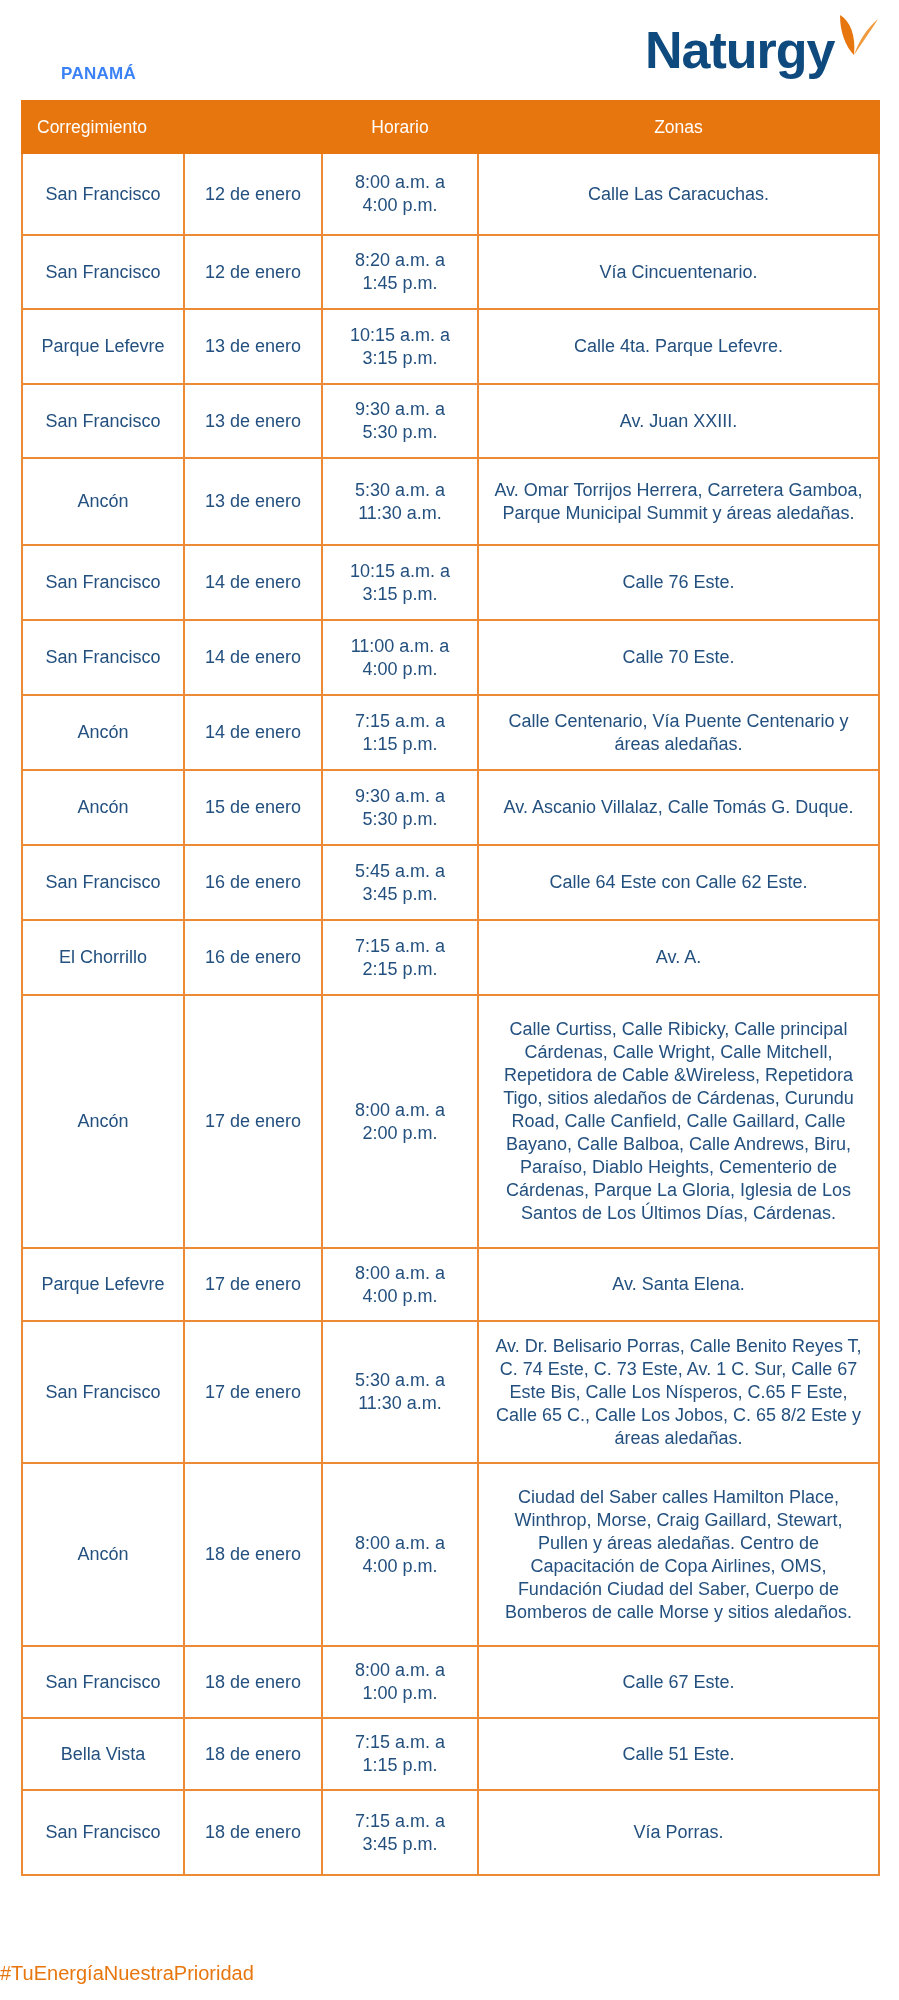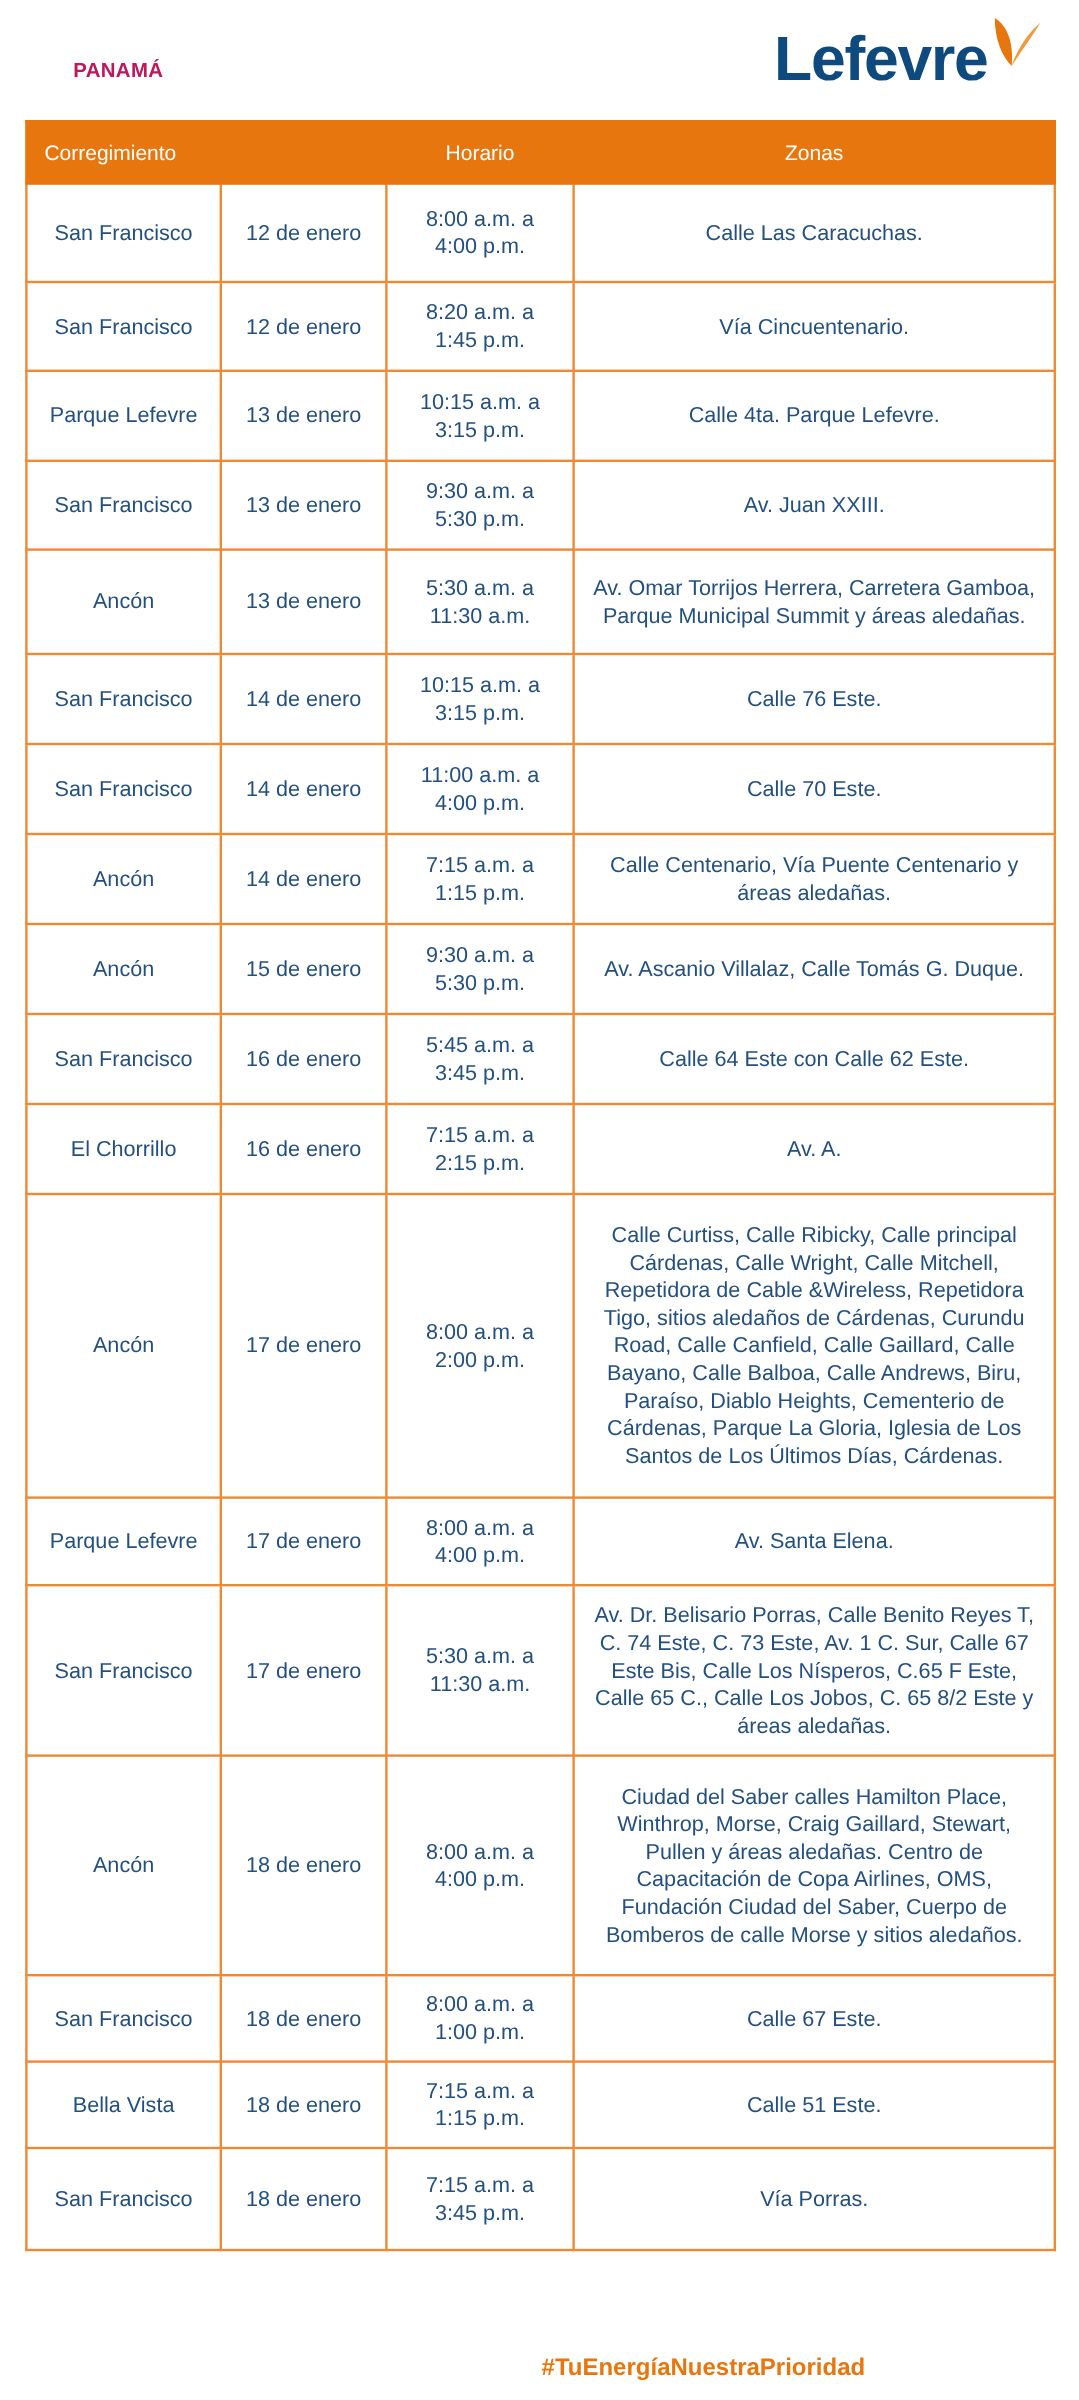--- a/index.html
+++ b/index.html
@@ -2,22 +2,22 @@
 <html><head>
   <meta charset="utf-8">
   <style>
     html, body { margin: 0; padding: 0; background: #ffffff; }
     body {
       width: 899px; height: 2000px; position: relative; overflow: hidden;
       font-family: "Liberation Sans", "DejaVu Sans", sans-serif;
       color: #1f4a78;
     }
     .country {
-      position: absolute; left: 61px; top: 49px;
-      font-weight: bold; font-size: 17px; color: #be185d; letter-spacing: 0.3px;
+      position: absolute; left: 61px; top: 64px;
+      font-weight: bold; font-size: 17px; color: #3b82f6; letter-spacing: 0.3px;
     }
     .logo {
       position: absolute; left: 645px; top: 14px; height: 72px; width: 240px;
       display: flex; align-items: center;
     }
     .logo-text {
       font-weight: bold; font-size: 52px; color: #0e4a7e; letter-spacing: -1px;
       line-height: 1;
     }
     .logo-mark { margin-left: 2px; margin-top: -24px; }
@@ -30,31 +30,31 @@
       background: #e8760e; color: #ffffff; font-weight: normal; font-size: 17.5px;
       height: 50px; padding: 0; border: 2px solid #e8760e;
     }
     table.sched th.h-corr { text-align: left; padding-left: 14px; }
     table.sched td {
       border: 2px solid #ec8a35; text-align: center; vertical-align: middle;
       font-size: 18px; line-height: 23px; color: #23507f; padding: 4px 10px;
     }
     td.c-zona { padding: 4px 12px; }
     .hashtag {
-      position: absolute; left: 0; width: 721px; top: 1962px; text-align: right;
-      color: #e8760e; font-weight: bold; font-size: 20px;
+      position: absolute; left: 0; width: 721px; top: 1962px; text-align: left;
+      color: #e8760e; font-weight: normal; font-size: 20px;
     }
   </style>
 </head>
 <body>
 
 <div class="country">PANAMÁ</div>
 
 <div class="logo">
-  <span class="logo-text">Lefevre</span>
+  <span class="logo-text">Naturgy</span>
   <span class="logo-mark">
     <svg width="46" height="50" viewBox="0 0 46 50">
       <path d="M4 4 C14 10 20 24 18 44 C10 36 4 22 4 4 Z" fill="#e8760e"></path>
       <path d="M42 8 C36 18 26 32 18 44 C22 32 30 18 42 8 Z" fill="#f09a3e"></path>
     </svg>
   </span>
 </div>
 
 <table class="sched">
   <colgroup>

